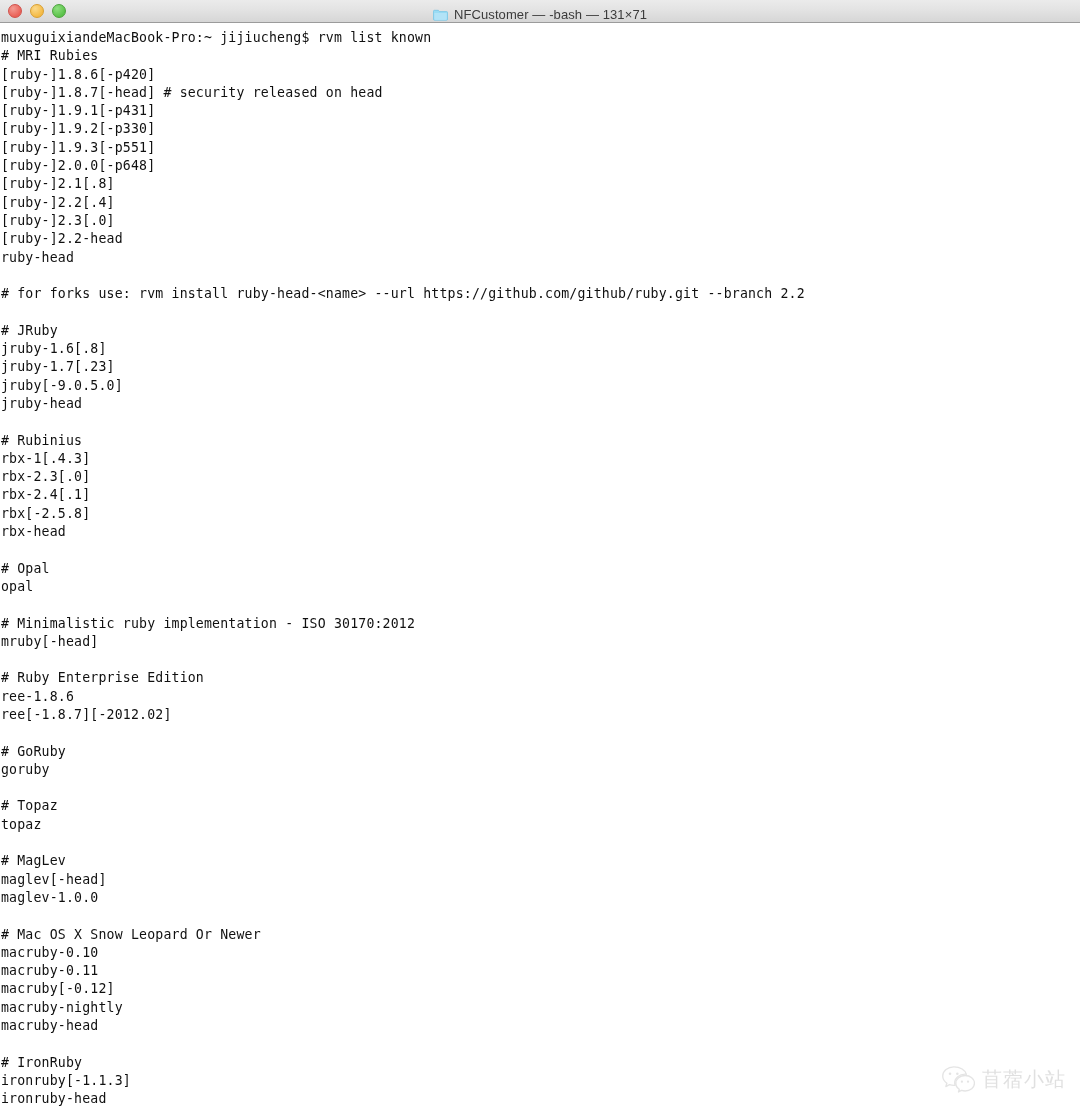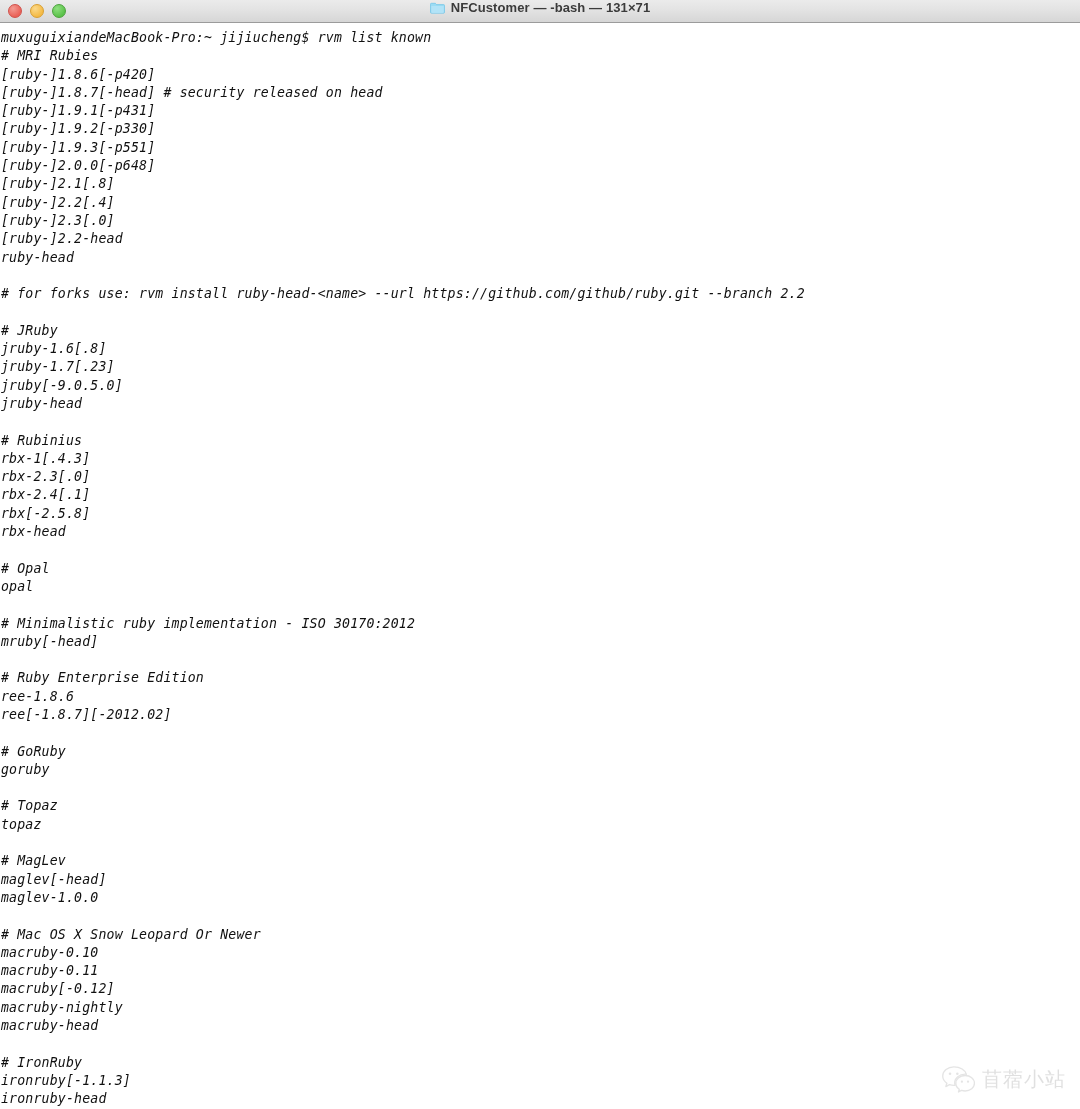--- a/index.html
+++ b/index.html
@@ -24,23 +24,22 @@
   }
 
   
   .titlebar {
     height: 22px;
     flex: 0 0 22px;
     background: linear-gradient(to bottom, #ebebeb 0%, #e3e3e3 45%, #d6d6d6 100%);
     border-bottom: 1px solid #9b9b9b;
     position: relative;
     display: flex;
-    align-items: flex-start;
+    align-items: flex-end;
     user-select: none;
-    font-weight: bold;
   }
 
   .traffic-lights {
     position: absolute;
     left: 8px;
     top: 0;
     height: 22px;
     display: flex;
     align-items: center;
     gap: 8px;
@@ -88,21 +87,20 @@
 
   .term-text {
     margin: 0;
     padding: 0 0 0 1px;
     font-family: "DejaVu Sans Mono", "Liberation Mono", monospace;
     font-size: 13.2px;
     line-height: 18.3px;
     color: #101010;
     white-space: pre;
     letter-spacing: 0.18px;
-    font-style: italic;
     -webkit-font-smoothing: antialiased;
   }
   .term-line {
     height: 18.3px;
     white-space: pre;
     min-height: 18.3px;
   }
 
   
   .watermark {

